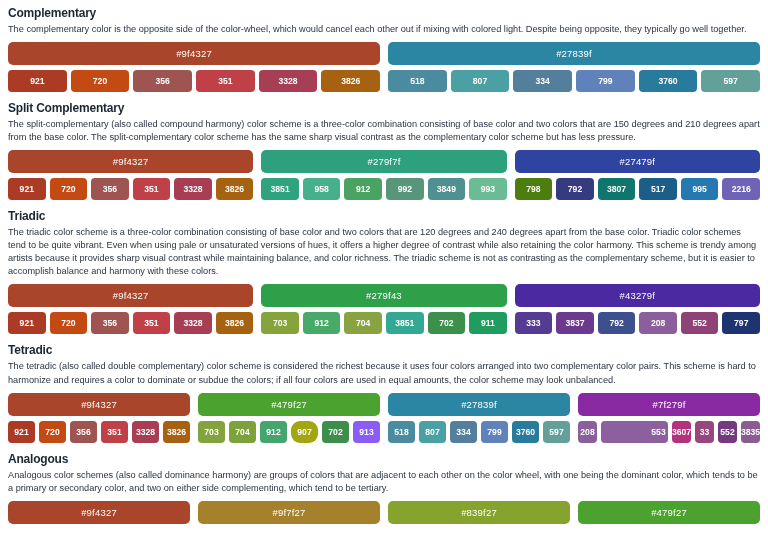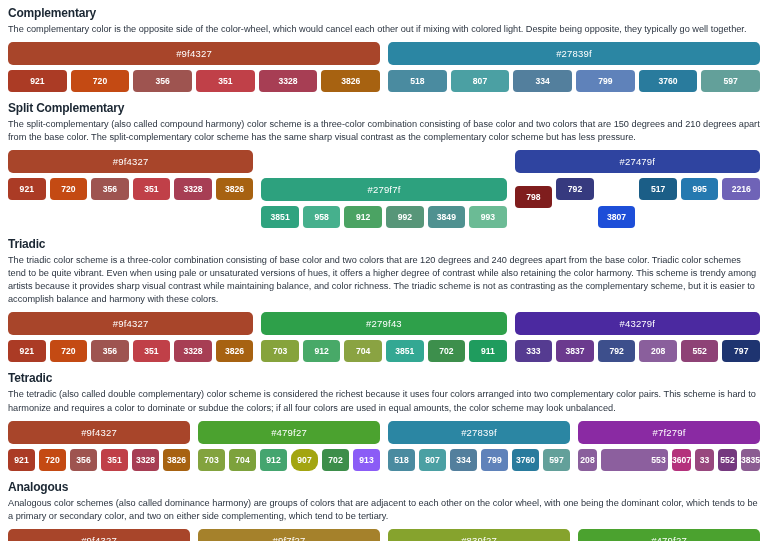--- a/index.html
+++ b/index.html
@@ -112,23 +112,23 @@
               <div class="shade" style="background: rgb(70, 176, 141);">958</div>
               <div class="shade" style="background: rgb(75, 163, 99);">912</div>
               <div class="shade" style="background: rgb(87, 150, 121);">992</div>
               <div class="shade" style="background: rgb(79, 145, 144);">3849</div>
               <div class="shade" style="background: rgb(107, 187, 149);">993</div>
             </div>
           </div>
           <div class="scheme-col" style="flex: 1 1 0px;">
             <div class="main-bar" style="background: rgb(47, 68, 160);">#27479f</div>
             <div class="shade-row">
-              <div class="shade" style="background: #7f1d1d; margin-top: 8px;">798</div>
+              <div class="shade" style="background: #4d7c0f;">798</div>
               <div class="shade" style="background: rgb(54, 58, 127);">792</div>
-              <div class="shade" style="background: #1d4ed8; margin-top: 28px;">3807</div>
+              <div class="shade" style="background: #0f766e;">3807</div>
               <div class="shade" style="background: rgb(27, 94, 135);">517</div>
               <div class="shade" style="background: rgb(37, 121, 176); text-align: center;">995</div>
               <div class="shade" style="background: rgb(111, 99, 183);">2216</div>
             </div>
           </div>
         </div>
       </div>
       <div class="section">
         <div class="section-title">Triadic</div>
         <div class="section-desc">The triadic color scheme is a three-color combination consisting of base color and two colors that are 120 degrees and 240 degrees apart from the base color. Triadic color schemes tend to be quite vibrant. Even when using pale or unsaturated versions of hues, it offers a higher degree of contrast while also retaining the color harmony. This scheme is trendy among artists because it provides sharp visual contrast while maintaining balance, and color richness. The triadic scheme is not as contrasting as the complementary scheme, but it is easier to accomplish balance and harmony with these colors.</div>

